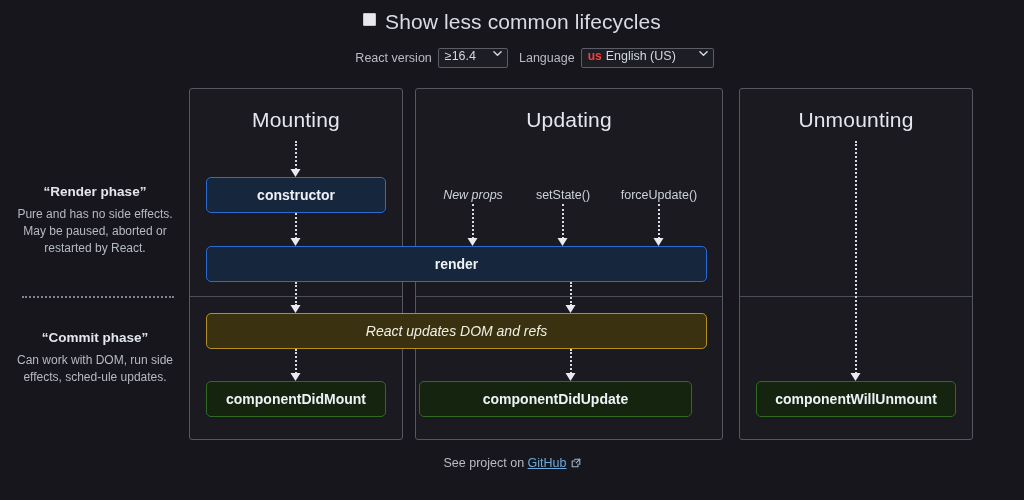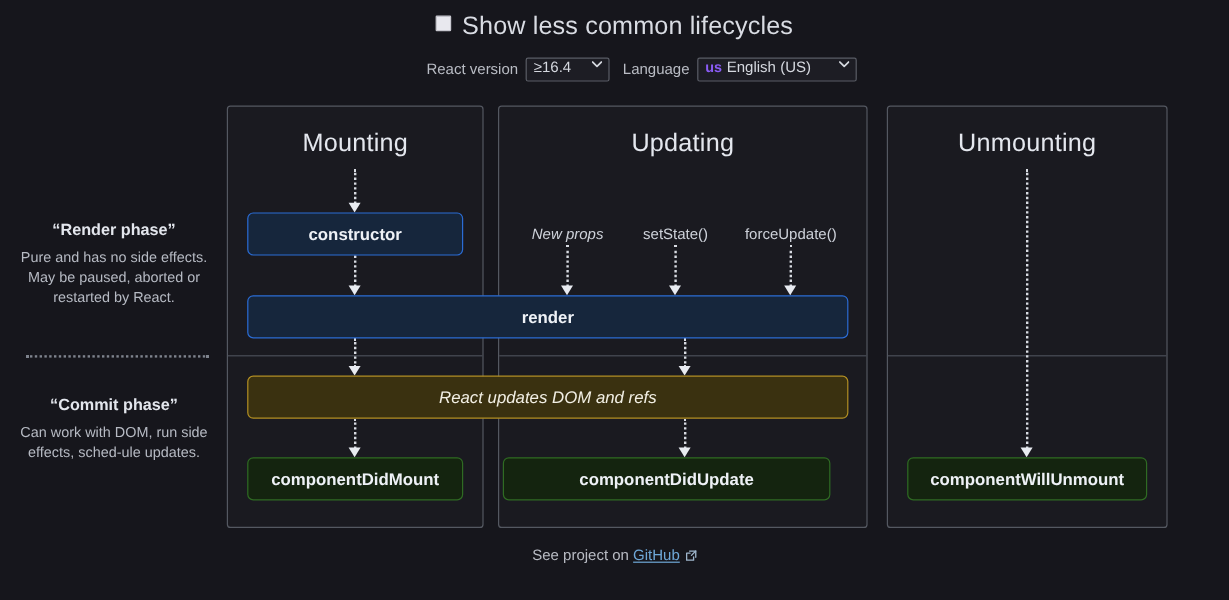--- a/index.html
+++ b/index.html
@@ -56,21 +56,21 @@
     height: 20px;
     display: flex; align-items: flex-start;
     padding: 0 5px 0 6px;
     gap: 17px;
     color: #d5d8df;
     font-size: 12.5px;
     cursor: pointer;
   }
   .select-box.wide { width: 133px; justify-content: space-between; }
   .sel-text { display: flex; align-items: baseline; gap: 4px; white-space: nowrap; }
-  .flagcode { font-weight: bold; color: #8b5cf6; font-size: 12px; }
+  .flagcode { font-weight: bold; color: #ef4444; font-size: 12px; }
   .chev {
     width: 9px; height: 9px;
     flex: none;
     display: inline-block;
   }
   .chev svg { display: block; }
 
   
   .diagram {
     position: absolute;

